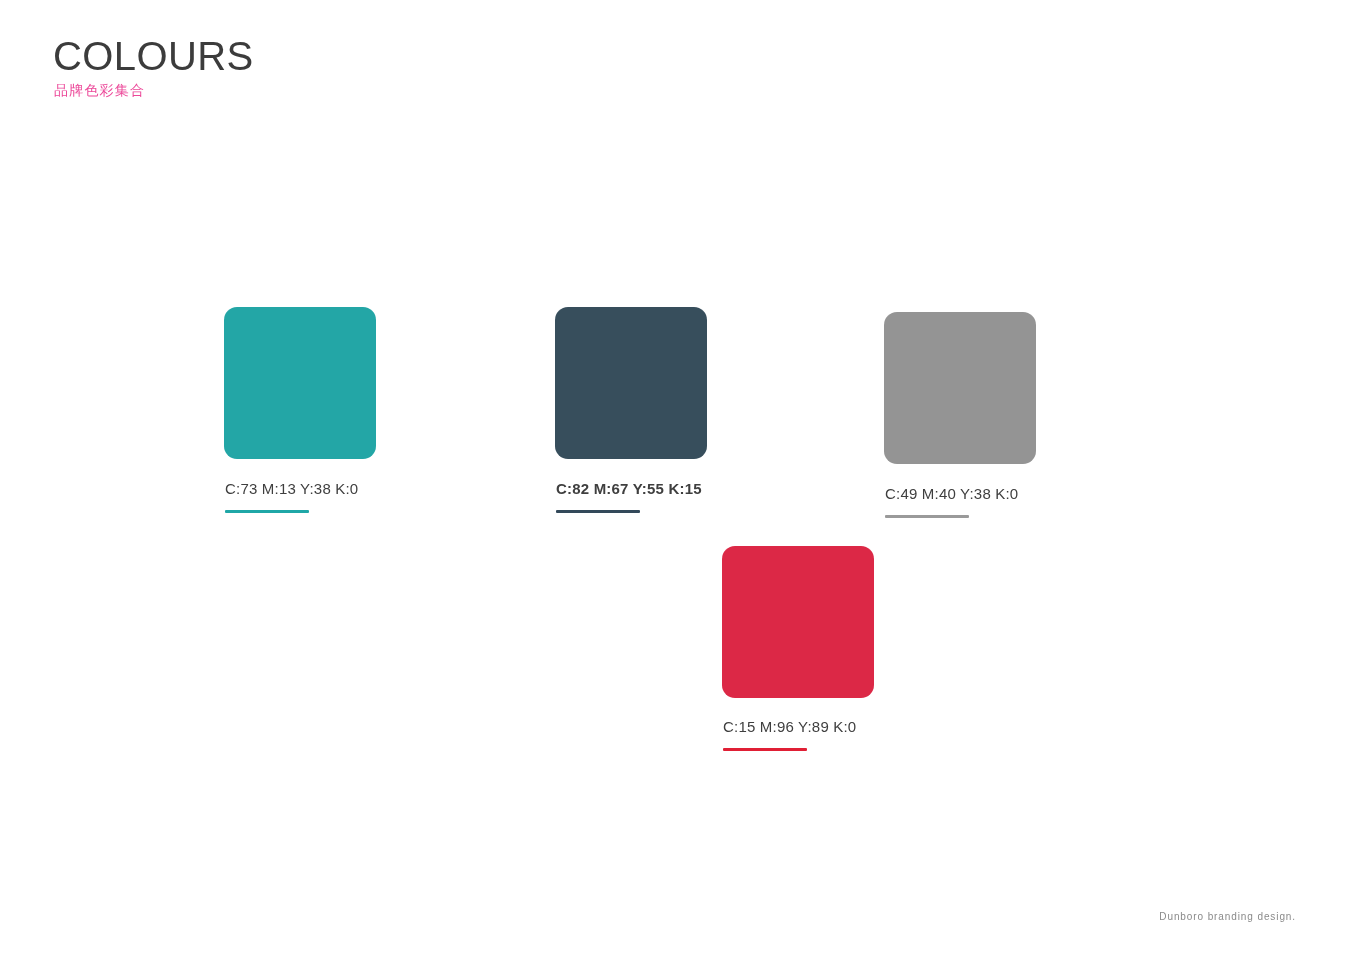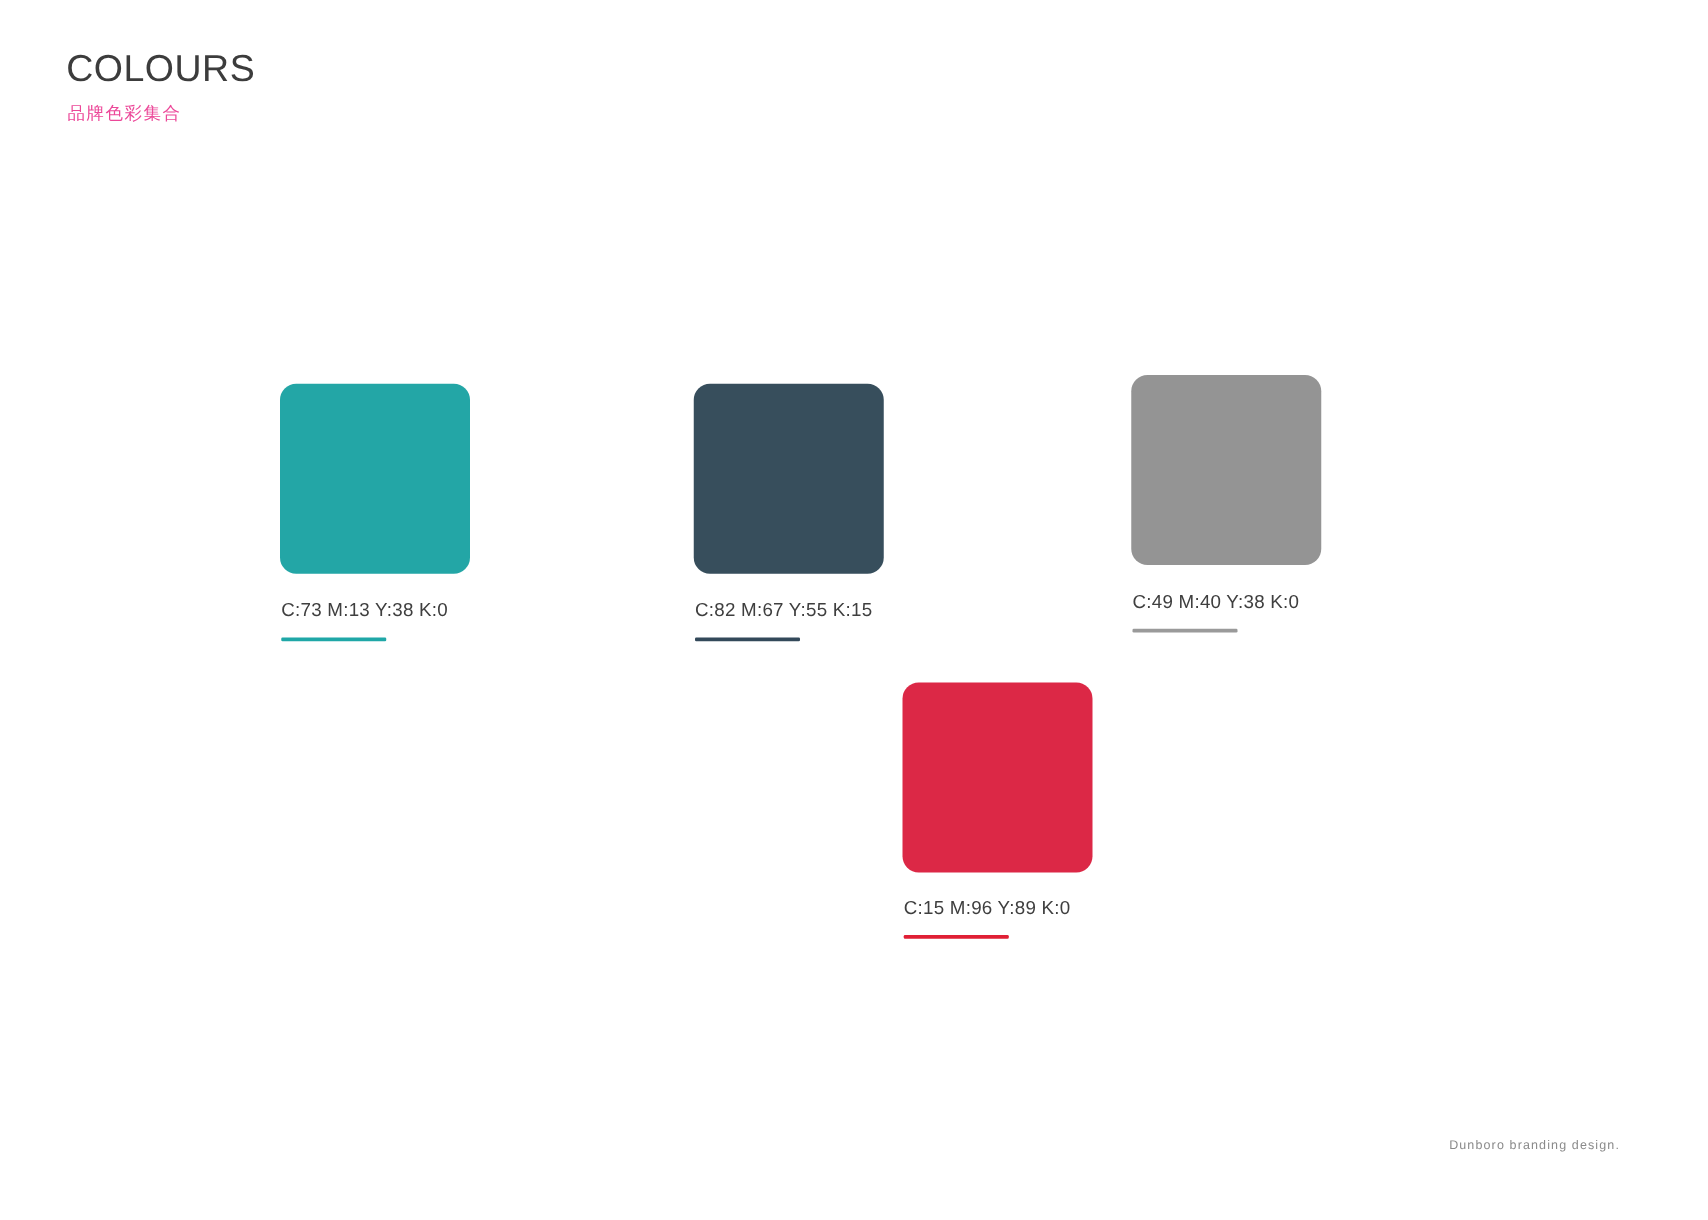--- a/index.html
+++ b/index.html
@@ -18,21 +18,21 @@
     -webkit-font-smoothing: antialiased;
   }
 
   
   .page-header {
     position: absolute;
     left: 53px;
     top: 38px;
   }
   .page-title {
-    font-size: 30px;
+    font-size: 40px;
     line-height: 36px;
     font-weight: 400;
     letter-spacing: 0.4px;
     color: #3c3c3c;
     margin: 0;
     white-space: nowrap;
   }
   .page-subtitle {
     font-size: 14px;
     line-height: 20px;
@@ -100,26 +100,26 @@
   <h1 class="page-title">COLOURS</h1>
   <div class="page-subtitle">品牌色彩集合</div>
 </header>
 
 <section class="palette" id="palette-root">
     <div class="swatch-card row-1" style="left: 224px; top: 307px;">
       <div class="swatch-chip" style="background: rgb(35, 166, 166);"></div>
       <div class="swatch-label">C:73 M:13 Y:38 K:0</div>
       <div class="swatch-rule" style="background: rgb(31, 167, 167);"></div>
     </div>
-    <div class="swatch-card row-1" style="left: 555px; top: 307px;">
+    <div class="swatch-card row-1" style="left: 555px; top: 307px; font-weight: bold;">
       <div class="swatch-chip" style="background: rgb(55, 78, 92);"></div>
       <div class="swatch-label">C:82 M:67 Y:55 K:15</div>
       <div class="swatch-rule" style="background: rgb(51, 73, 90);"></div>
     </div>
-    <div class="swatch-card row-1" style="left: 884px; top: 300px; margin-left: 21px;">
+    <div class="swatch-card row-1" style="left: 884px; top: 312px;">
       <div class="swatch-chip" style="background: rgb(148, 148, 148);"></div>
       <div class="swatch-label">C:49 M:40 Y:38 K:0</div>
       <div class="swatch-rule" style="background: rgb(154, 154, 154);"></div>
     </div>
     <div class="swatch-card row-2" style="left: 722px; top: 546px;">
       <div class="swatch-chip" style="background: rgb(220, 40, 70);"></div>
       <div class="swatch-label">C:15 M:96 Y:89 K:0</div>
       <div class="swatch-rule" style="background: rgb(224, 31, 53);"></div>
     </div>
   </section>

